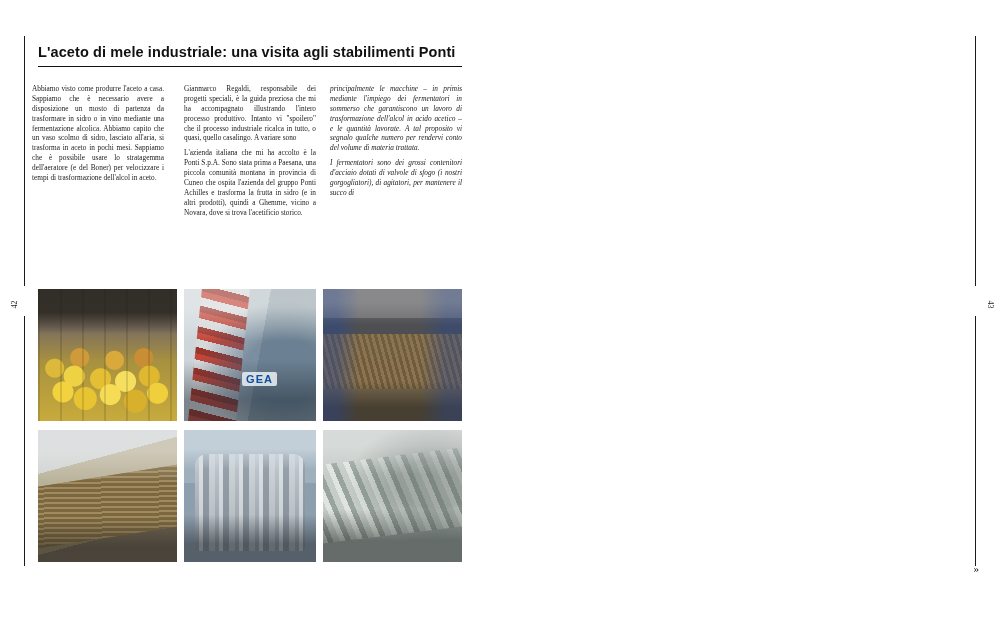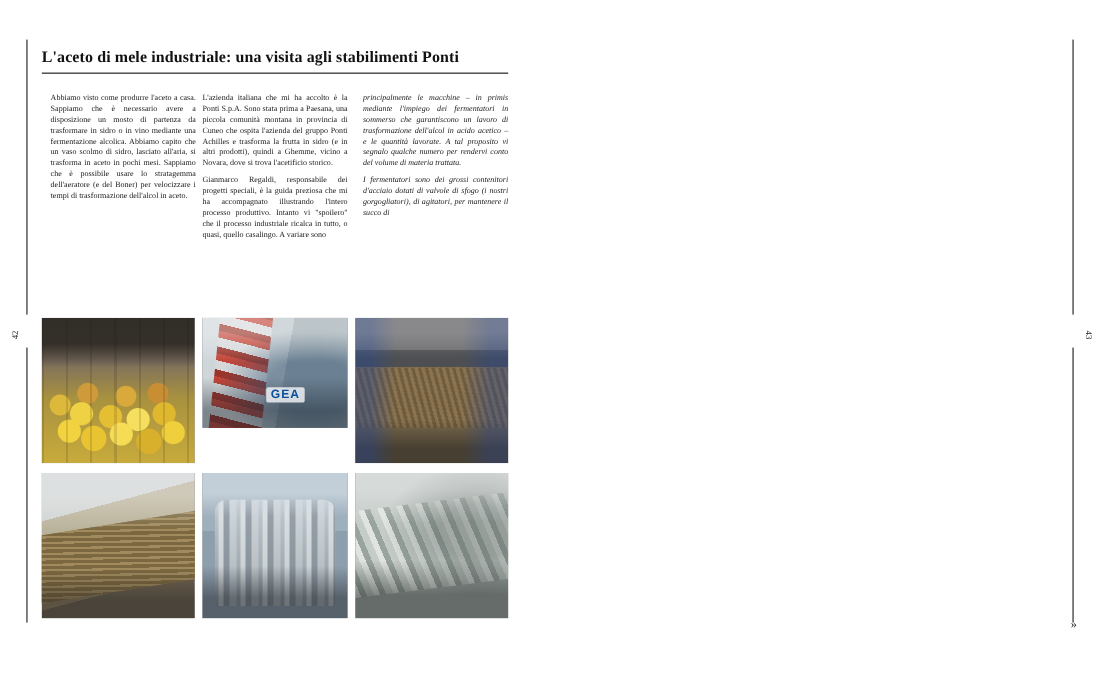--- a/index.html
+++ b/index.html
@@ -33,21 +33,21 @@
   
   .rule-v {
     position: absolute;
     background: #1a1a1a;
   }
 
   .headline {
     position: absolute;
     left: 38px; top: 44px;
     width: 430px;
-    font-family: Liberation Serif, serif;
+    font-family: Liberation Sans, sans-serif;
     font-size: 14.5px;
     font-weight: bold;
     color: #111111;
     letter-spacing: 0.1px;
     line-height: 1.2;
   }
   .headline-rule {
     position: absolute;
     left: 38px; top: 66px;
     width: 424px; height: 1px;
@@ -61,21 +61,21 @@
     color: #1a1a1a;
     text-align: justify;
     text-justify: inter-word;
     hyphens: auto;
     -webkit-hyphens: auto;
   }
   .col p { margin: 0 0 5px 0; }
   .col p:last-child { margin-bottom: 0; }
 
   
-  .lc1 { left: 46px;  top: 84px; width: 132px; }
+  .lc1 { left: 32px;  top: 84px; width: 132px; }
   .lc2 { left: 184px; top: 84px; width: 132px; }
   .lc3 { left: 330px; top: 84px; width: 132px; font-style: italic; }
 
   
   .folio {
     position: absolute;
     font-size: 8px;
     color: #1a1a1a;
     font-family: "Liberation Serif", serif;
   }
@@ -102,21 +102,21 @@
   
   .photo {
     position: absolute;
     overflow: hidden;
     background: #8a8a8a;
   }
   .photo .inner { position: absolute; inset: 0; }
 
   
   .p1 { left: 38px;  top: 289px; width: 139px; height: 132px; }
-  .p2 { left: 184px; top: 289px; width: 132px; height: 100px; }
+  .p2 { left: 184px; top: 289px; width: 132px; height: 132px; }
   .p3 { left: 323px; top: 289px; width: 139px; height: 132px; }
   .p4 { left: 38px;  top: 430px; width: 139px; height: 132px; }
   .p5 { left: 184px; top: 430px; width: 132px; height: 132px; }
   .p6 { left: 323px; top: 430px; width: 139px; height: 132px; }
 
   
 
   
   .art-apples-crate {
     background:
@@ -281,22 +281,22 @@
     <div class="rule-v" style="left:24px; top:316px; width:1px; height:250px;"></div>
 
     <div class="headline">L'aceto di mele industriale: una visita agli stabilimenti Ponti</div>
     <div class="headline-rule"></div>
 
     <div class="col lc1">
       <p>Abbiamo visto come produrre l'aceto a casa. Sappiamo che è necessario avere a disposizione un mosto di partenza da trasformare in sidro o in vino mediante una fermentazione alcolica. Abbiamo capito che un vaso scolmo di sidro, lasciato all'aria, si trasforma in aceto in pochi mesi. Sappiamo che è possibile usare lo stratagemma dell'aeratore (e del Boner) per velocizzare i tempi di trasformazione dell'alcol in aceto.</p>
     </div>
 
     <div class="col lc2">
+      <p>Gianmarco Regaldi, responsabile dei progetti speciali, è la guida preziosa che mi ha accompagnato illustrando l'intero processo produttivo. Intanto vi "spoilero" che il processo industriale ricalca in tutto, o quasi, quello casalingo. A variare sono</p>
       <p>L'azienda italiana che mi ha accolto è la Ponti S.p.A. Sono stata prima a Paesana, una piccola comunità montana in provincia di Cuneo che ospita l'azienda del gruppo Ponti Achilles e trasforma la frutta in sidro (e in altri prodotti), quindi a Ghemme, vicino a Novara, dove si trova l'acetificio storico.</p>
-      <p>Gianmarco Regaldi, responsabile dei progetti speciali, è la guida preziosa che mi ha accompagnato illustrando l'intero processo produttivo. Intanto vi "spoilero" che il processo industriale ricalca in tutto, o quasi, quello casalingo. A variare sono</p>
     </div>
 
     <div class="col lc3">
       <p>principalmente le macchine – in primis mediante l'impiego dei fermentatori in sommerso che garantiscono un lavoro di trasformazione dell'alcol in acido acetico – e le quantità lavorate. A tal proposito vi segnalo qualche numero per rendervi conto del volume di materia trattata.</p>
       <p>I fermentatori sono dei grossi contenitori d'acciaio dotati di valvole di sfogo (i nostri gorgogliatori), di agitatori, per mantenere il succo di</p>
     </div>
 
     <div class="photo p1">
       <div class="inner art-apples-crate"></div>
     </div>

